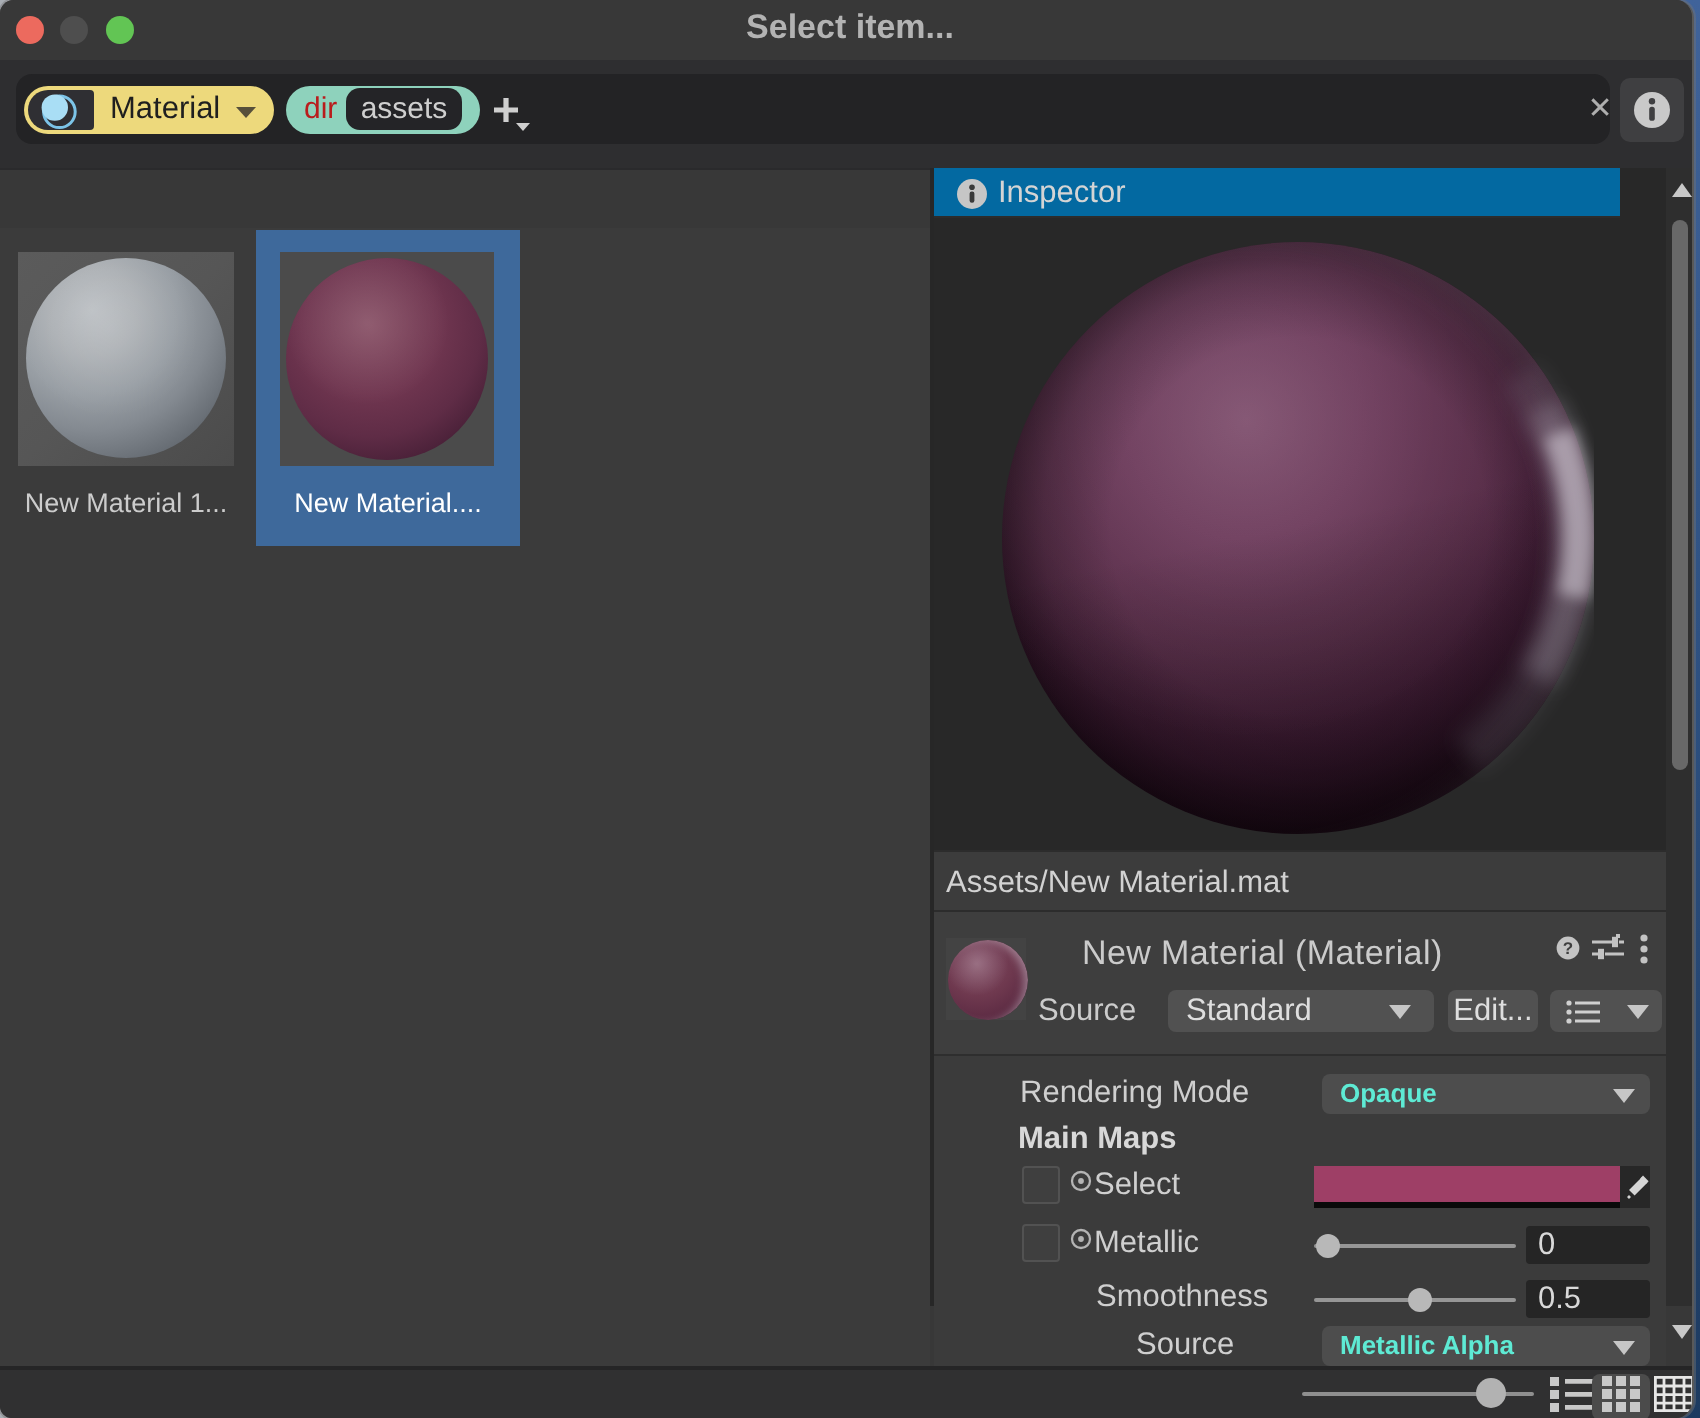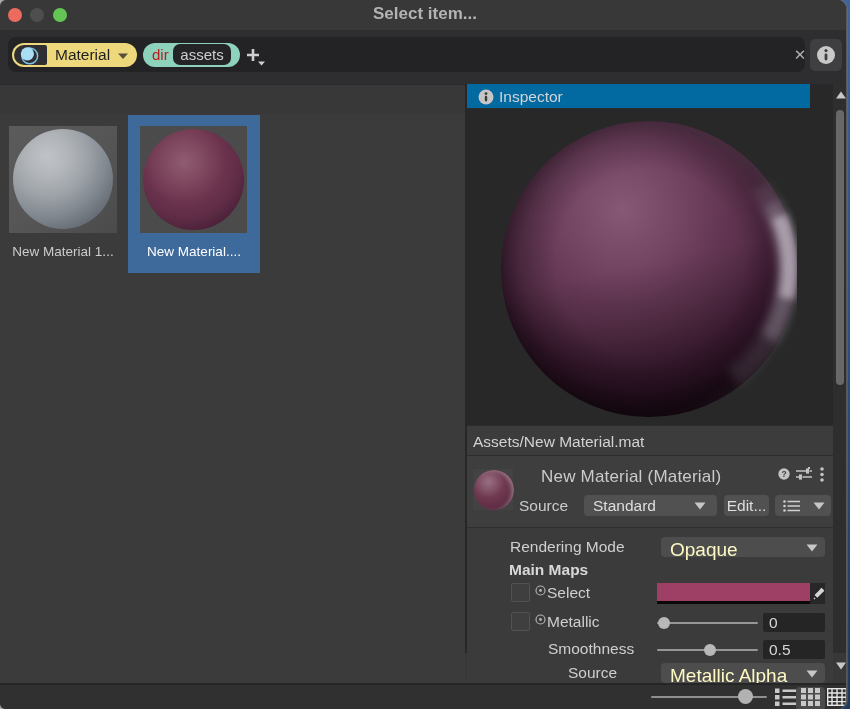--- a/index.html
+++ b/index.html
@@ -80,21 +80,21 @@
   .shaderlbl { left:52px; top:41px; font-size:15.5px; color:#cbcbcb; }
   .dd { background:#515151; border-radius:4px; height:21px; font-size:15.5px; color:#dedede; }
   .dd-std { left:117px; top:39px; width:133px; }
   .btn-edit { left:257px; top:39px; width:45px; height:21px; background:#515151; border-radius:4px; color:#dedede; font-size:15.5px; text-align:center; line-height:21px; }
   .btn-list { left:308px; top:39px; width:56px; height:21px; background:#515151; border-radius:4px; }
 
   .props { left:0; top:443px; width:366px; height:210px; background:#3b3b3b; border-top:1px solid #2e2e2e; }
   .plabel { font-size:15.5px; color:#cfcfcf; }
   .pbold { font-size:15.5px; font-weight:bold; color:#d8d8d8; }
   .checkbox { width:19px; height:19px; background:#3f3f3f; border:1px solid #525252; border-radius:2px; }
-  .ddp { background:#4d4d4d; border-radius:4px; height:20px; font-size:19px; color:#fef9c3; }
+  .ddp { background:#4d4d4d; border-radius:4px; height:20px; font-size:13px; color:#5eead4;font-weight:bold; }
   .valbox { width:62px; height:19px; background:#252525; border-radius:2px; font-size:15.5px; color:#d8d8d8; padding-left:6px; line-height:19px; }
   .track { height:2px; background:#969696; border-radius:1px; }
   .knob { width:12px; height:12px; background:#b8b8b8; border-radius:50%; }
 
   
   .scrollstrip { left:833px; top:84px; width:13px; height:569px; background:#2e2e2e; }
   .scrollthumb { left:2.5px; top:26px; width:8px; height:275px; background:#686868; border-radius:4px; }
   
   
   .bottombar { left:0; top:683px; width:850px; height:26px; background:#303031; border-top:2px solid #252526; }

